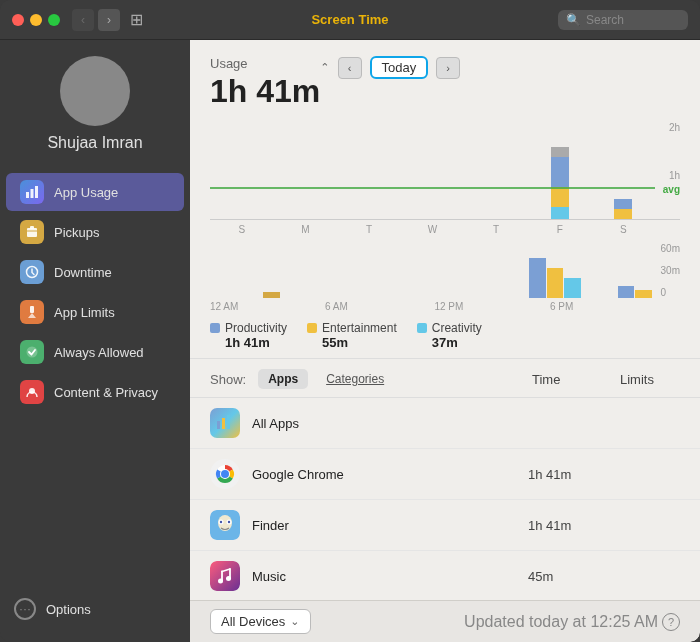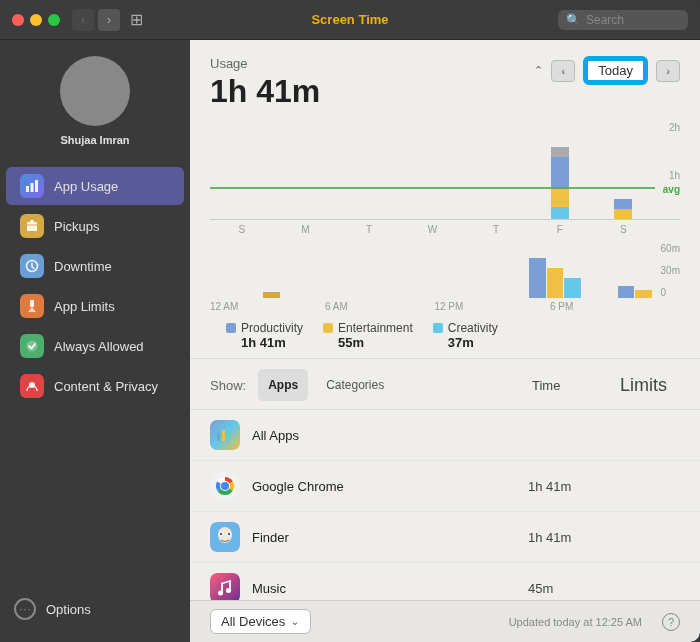--- a/index.html
+++ b/index.html
@@ -117,22 +117,22 @@
       gap: 8px;
     }
     .avatar-circle {
       width: 70px;
       height: 70px;
       border-radius: 50%;
       background: #888;
     }
     .profile-name {
       color: #e0e0e0;
-      font-size: 11px;
-      font-weight: 700;
+      font-size: 16px;
+      font-weight: 400;
     }
 
     .sidebar-nav {
       display: flex;
       flex-direction: column;
       flex: 1;
     }
 
     .sidebar-item {
       display: flex;
@@ -203,21 +203,21 @@
       display: flex;
       flex-direction: column;
       overflow: hidden;
     }
 
     
     .usage-header {
       padding: 16px 20px 10px;
       display: flex;
       align-items: flex-start;
-      justify-content: space-between;
+      justify-content: flex-start;
     }
     .usage-left .usage-label {
       color: #666;
       font-size: 13px;
       margin-bottom: 2px;
     }
     .usage-left .usage-time {
       color: #222;
       font-size: 32px;
       font-weight: 700;
@@ -243,21 +243,21 @@
       display: flex;
       align-items: center;
       justify-content: center;
       cursor: pointer;
       color: #555;
       font-size: 11px;
       border: 1px solid #bbb;
     }
     .today-btn {
       background: white;
-      border: 5px solid #0ea5e9;
+      border: 2px solid #0ea5e9;
       border-radius: 6px;
       padding: 2px 10px;
       font-size: 13px;
       color: #333;
       cursor: pointer;
       font-weight: 500;
     }
 
     
     .chart-area {
@@ -358,21 +358,21 @@
     }
     .hour-label {
       font-size: 10px;
       color: #999;
     }
 
     
     .legend {
       display: flex;
       gap: 20px;
-      padding: 8px 36px;
+      padding: 8px 20px;
       border-bottom: 1px solid #ddd;
     }
     .legend-item {
       display: flex;
       flex-direction: column;
     }
     .legend-top {
       display: flex;
       align-items: center;
       gap: 5px;
@@ -400,44 +400,45 @@
       gap: 8px;
       padding: 10px 20px 8px;
       border-bottom: 1px solid #ddd;
     }
     .show-label {
       font-size: 13px;
       color: #666;
       margin-right: 4px;
     }
     .show-btn {
-      padding: 9px 10px;
+      padding: 3px 10px;
       border-radius: 5px;
       font-size: 12px;
       cursor: pointer;
       border: none;
     }
     .show-btn.active {
       background: #ddd;
       color: #222;
       font-weight: 600;
     }
     .show-btn.inactive {
       background: transparent;
       color: #555;
+      text-decoration: underline;
     }
     .col-time {
       margin-left: auto;
       font-size: 13px;
       color: #444;
       font-weight: 500;
       width: 80px;
     }
     .col-limits {
-      font-size: 18px;
+      font-size: 13px;
       color: #444;
       font-weight: 500;
       width: 60px;
     }
 
     
     .app-list {
       flex: 1;
       overflow-y: auto;
     }
@@ -490,23 +491,23 @@
       border: 1px solid #bbb;
       border-radius: 6px;
       padding: 4px 10px;
       cursor: pointer;
       font-size: 13px;
       color: #333;
     }
     .select-arrow { color: #666; font-size: 11px; }
     .updated-text {
       margin-left: auto;
-      font-size: 11px;
+      font-size: 16px;
       color: #888;
-      margin-right: 20px;
+      margin-right: 4px;
     }
     .help-btn {
       width: 18px;
       height: 18px;
       border-radius: 50%;
       border: 1.5px solid #888;
       display: flex;
       align-items: center;
       justify-content: center;
       color: #888;

